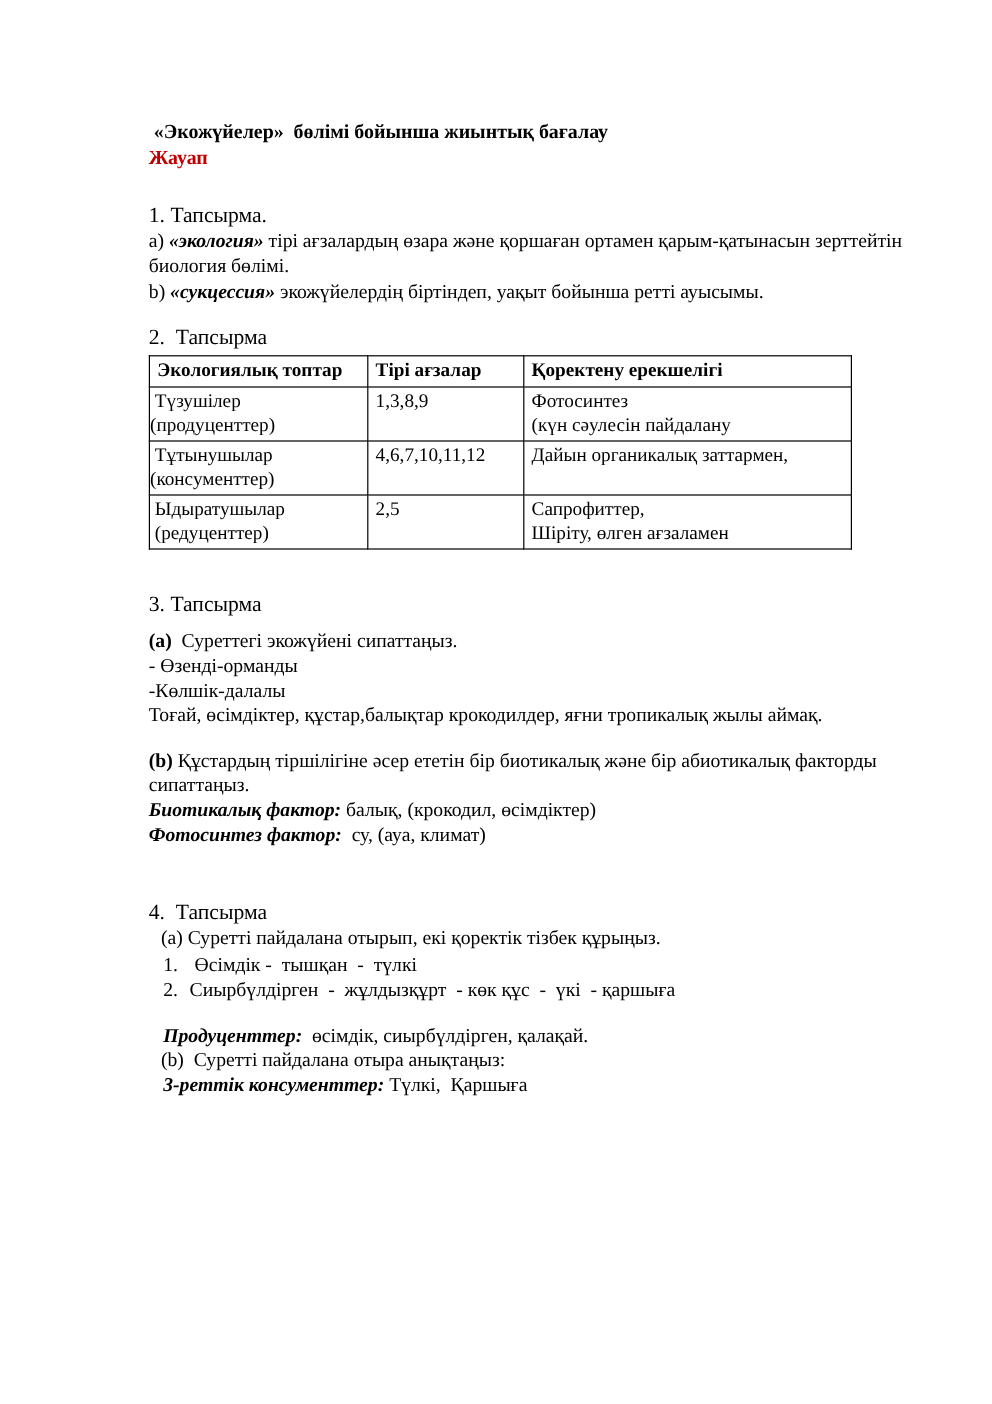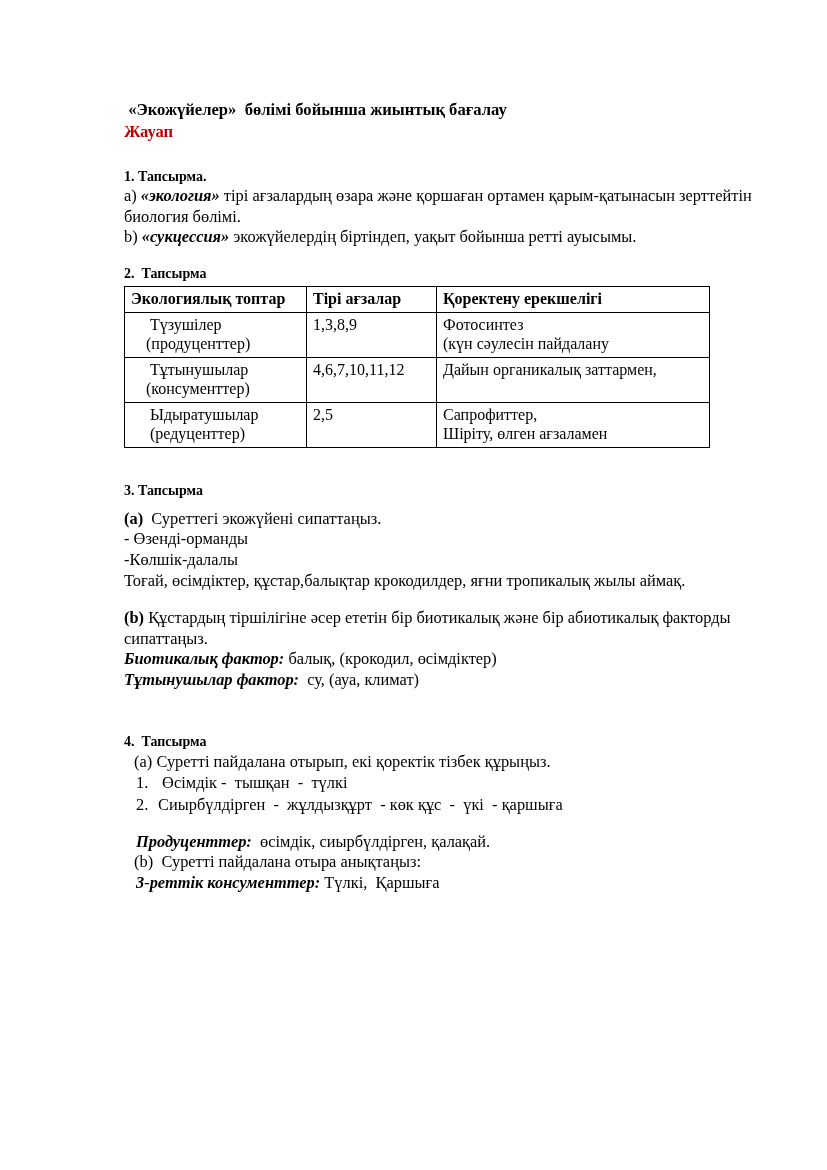--- a/index.html
+++ b/index.html
@@ -37,22 +37,22 @@
     font-size: 16.6px;
     line-height: 1.3;
     white-space: pre-wrap;
   }
   .answer-label {
     font-weight: bold;
     font-size: 16.6px;
     line-height: 1.35;
   }
   .task-heading {
-    font-weight: bold;
-    font-size: 14px;
+    font-weight: normal;
+    font-size: 18px;
     line-height: 1.3;
     white-space: pre-wrap;
   }
   .para {
     font-size: 16.4px;
     line-height: 1.255;
     white-space: pre-wrap;
   }
   .para .b    { font-weight: bold; }
   .para .bi   { font-weight: bold; font-style: italic; font-family: Liberation Serif, serif; }
@@ -77,21 +77,21 @@
     text-align: left;
     white-space: pre-wrap;
   }
   .eco-table th {
     font-weight: bold;
   }
   .eco-table .col-a { width: 182px; }
   .eco-table .col-b { width: 130px; }
   .eco-table .col-c { width: 273px; }
   .eco-table tbody td:first-child {
-    padding-left: 21px;
+    padding-left: 0;
   }
 
   
   .chain-list {
     margin: 0;
     padding: 0;
     list-style: none;
   }
   .chain-list li {
     font-size: 16.4px;
@@ -178,21 +178,21 @@
     <div class="para">- Өзенді-орманды</div>
     <div class="para">-Көлшік-далалы</div>
     <div class="para">Тоғай, өсімдіктер, құстар,балықтар крокодилдер, яғни тропикалық жылы аймақ.</div>
 
     <div class="spacer-md"></div>
 
     <div class="para"><span class="b">(b)</span><span> Құстардың тіршілігіне әсер ететін бір биотикалық және бір абиотикалық факторды сипаттаңыз.</span></div>
 
     <div class="para"><span class="bi">Биотикалық фактор:</span><span> балық, (крокодил, өсімдіктер)</span></div>
 
-    <div class="para"><span class="bi">Тұтынушылар фактор:</span><span>  су, (ауа, климат)</span></div>
+    <div class="para"><span class="bi">Фотосинтез фактор:</span><span>  су, (ауа, климат)</span></div>
 
     <div class="spacer-xl"></div>
     <div class="spacer-sm"></div>
 
     <div class="task-heading">4.  Тапсырма</div>
 
     <div class="para indent-1"> (a) Суретті пайдалана отырып, екі қоректік тізбек құрыңыз.</div>
 
     <ul class="chain-list indent-2">
       <li><span class="chain-num">1.</span><span> Өсімдік -  тышқан  -  түлкі</span></li>

